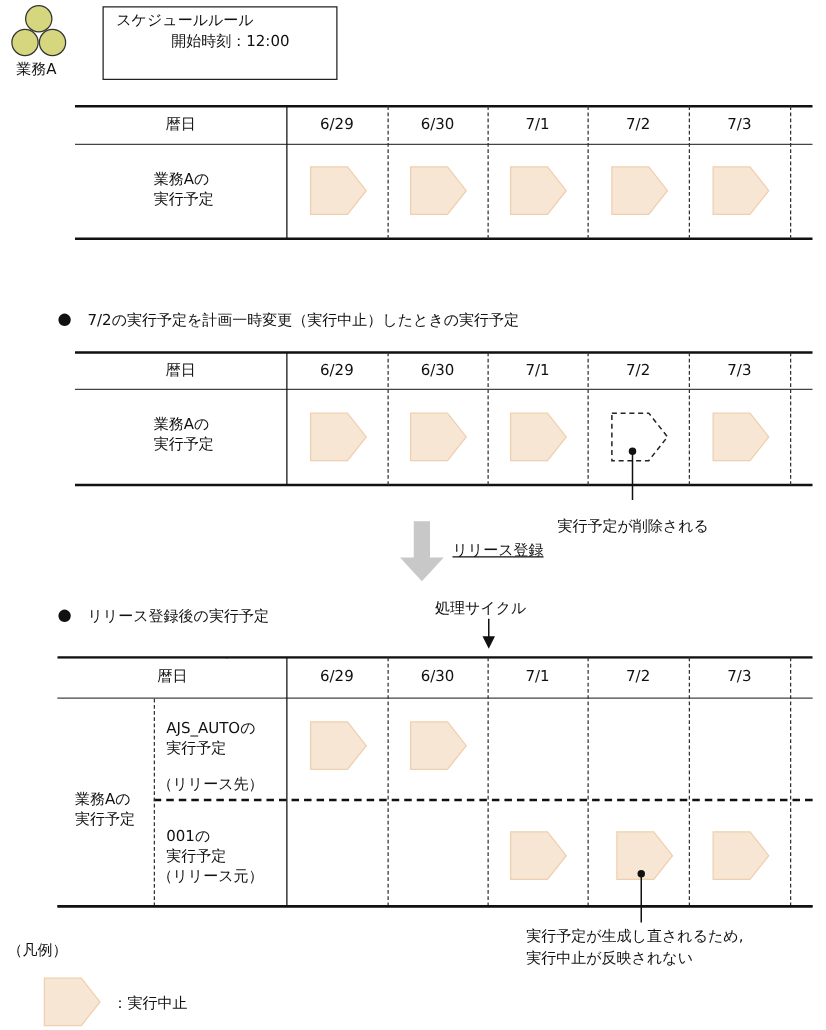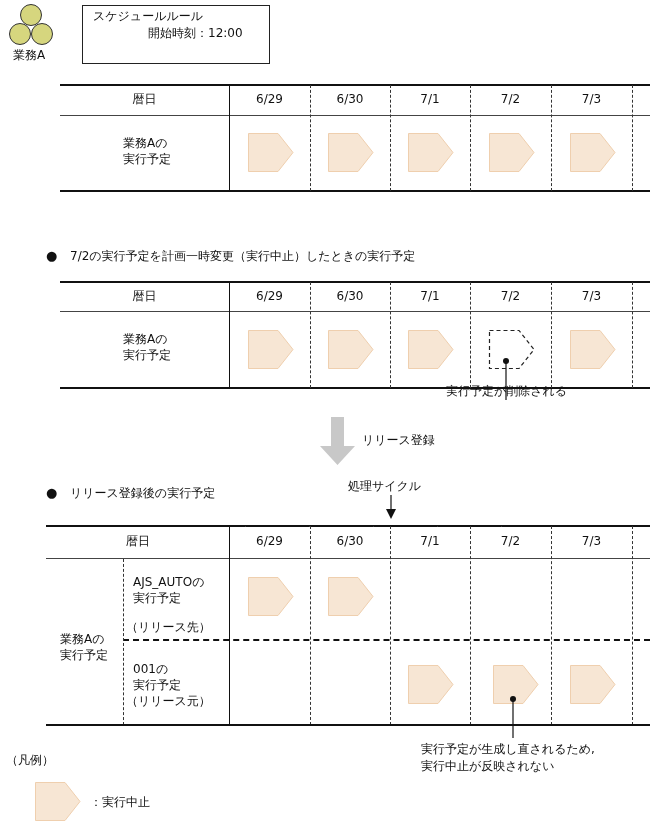--- a/index.html
+++ b/index.html
@@ -21,21 +21,21 @@
 
 <svg width="64" height="48" style="left:0;top:0;">
   <circle cx="31" cy="15" r="10.5" fill="#d6d67e" stroke="#333" stroke-width="1"></circle>
   <circle cx="20" cy="34" r="10.5" fill="#d6d67e" stroke="#333" stroke-width="1"></circle>
   <circle cx="42" cy="34" r="10.5" fill="#d6d67e" stroke="#333" stroke-width="1"></circle>
 </svg>
 <div class="txt" style="left:13px;top:48px;">業務A</div>
 
 <div class="schedbox" style="left:82px;top:5px;width:186px;height:57px;text-align:right;">
   <div class="txt" style="left:10px;top:3px;">スケジュールルール</div>
-  <div class="txt" style="left:21px;top:20px;padding-left:44px;">開始時刻：12:00</div>
+  <div class="txt" style="left:10px;top:20px;padding-left:44px;">開始時刻：12:00</div>
 </div>
 
 <div>
   <div class="hline" style="left:60px;top:84px;width:590px;"></div>
   <div class="hline thin" style="left:60px;top:115px;width:590px;"></div>
   <div class="hline" style="left:60px;top:190px;width:590px;"></div>
   <div class="vline" style="left:229px;top:85px;height:106px;"></div>
   <div class="vline dot" style="left:310px;top:85px;height:106px;"></div>
   <div class="vline dot" style="left:390px;top:85px;height:106px;"></div>
   <div class="vline dot" style="left:470px;top:85px;height:106px;"></div>
@@ -106,27 +106,27 @@
       <polygon points="0.5,0.5 30,0.5 45,19.5 30,38.5 0.5,38.5" fill="none" stroke="#222" stroke-width="1.2" stroke-dasharray="4,3"></polygon>
     </svg>
   <svg width="48" height="40" style="left:570px;top:330px;">
       <polygon points="0.5,0.5 30,0.5 45,19.5 30,38.5 0.5,38.5" fill="#f7e6d4" stroke="#efcfae"></polygon>
     </svg>
 
   <svg width="10" height="50" style="left:502px;top:356px;">
     <circle cx="4" cy="5" r="3" fill="#111"></circle>
     <line x1="4" y1="5" x2="4" y2="44" stroke="#111" stroke-width="1.2"></line>
   </svg>
-  <div class="txt" style="left:446px;top:385px;font-family:Liberation Mono, monospace;">実行予定が削除される</div>
+  <div class="txt" style="left:446px;top:414px;">実行予定が削除される</div>
 </div>
 
 <svg width="40" height="50" style="left:318px;top:417px;">
   <polygon points="13,0 26,0 26,29 37,29 19.5,48 2,29 13,29" fill="#c8c8c8"></polygon>
 </svg>
-<div class="txt" style="left:362px;top:433px;">リリース登録</div>
+<div class="txt" style="left:362px;top:433px;text-decoration:underline;">リリース登録</div>
 
 <div class="txt" style="left:46px;top:485px;font-size:13px;">●</div>
 <div class="txt" style="left:70px;top:486px;">リリース登録後の実行予定</div>
 <div class="txt" style="left:348px;top:479px;">処理サイクル</div>
 <svg width="12" height="26" style="left:385px;top:495px;">
   <line x1="6" y1="0" x2="6" y2="16" stroke="#111" stroke-width="1.2"></line>
   <polygon points="1,14 11,14 6,24" fill="#111"></polygon>
 </svg>
 
 <div>

